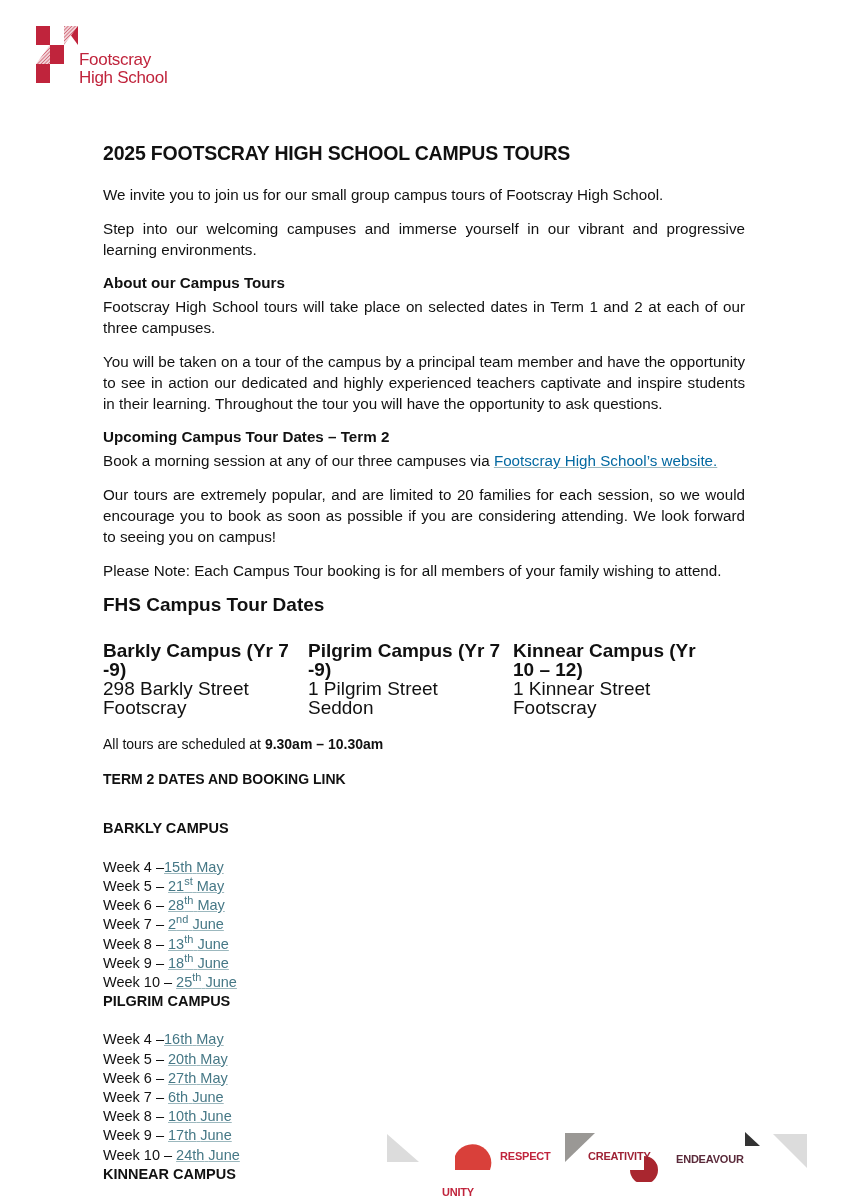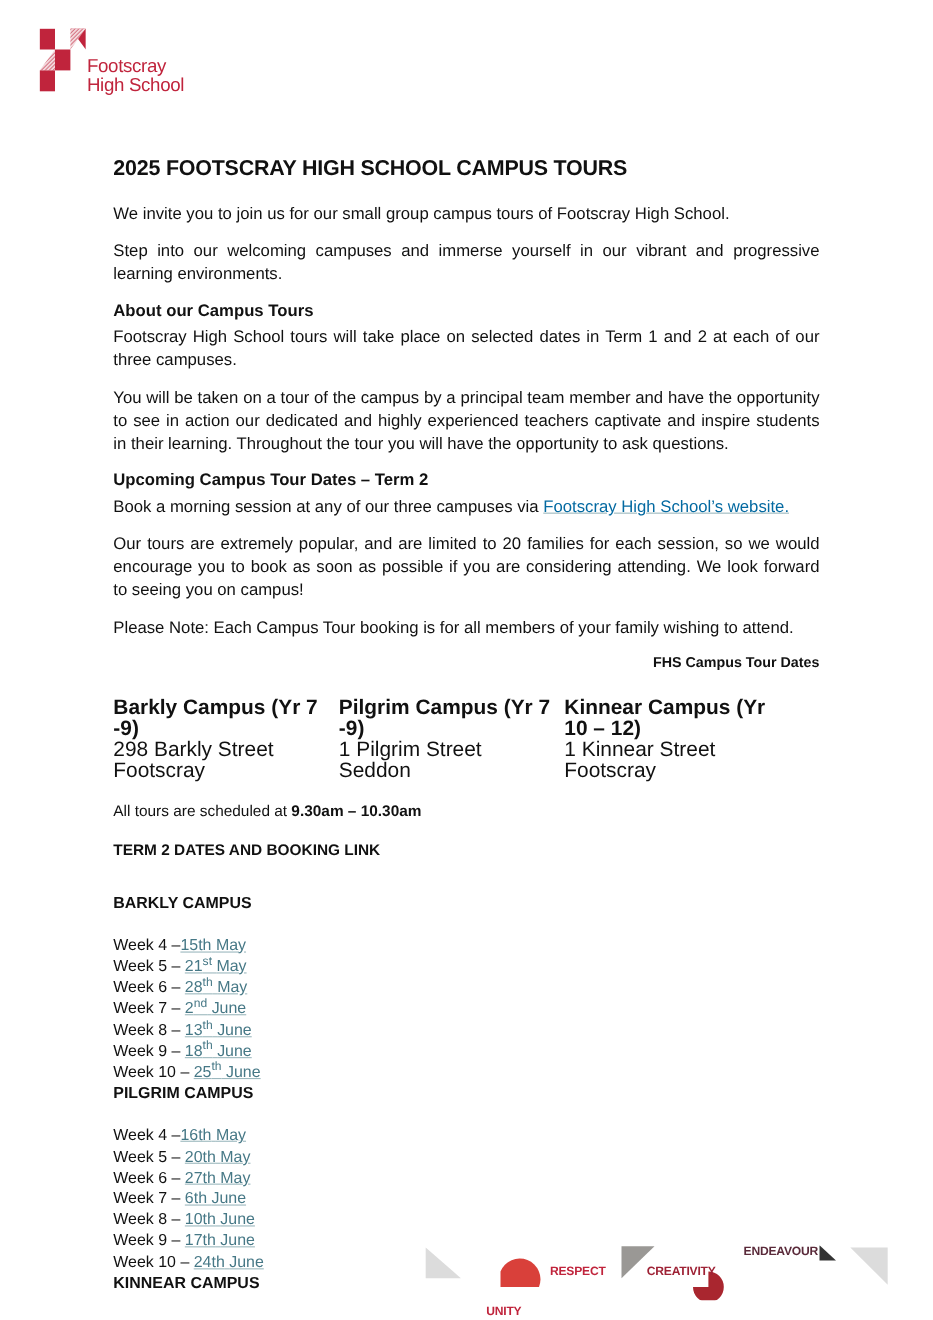--- a/index.html
+++ b/index.html
@@ -7,21 +7,21 @@
          font-family: "Liberation Sans", sans-serif; color: #111111; }
   .logo { position: absolute; left: 36px; top: 26px; width: 150px; height: 62px; }
   .logo-mark { position: absolute; left: 0; top: 0; width: 42px; height: 60px; }
   .logo-text { position: absolute; left: 43px; top: 25px; font-size: 17px; line-height: 18px;
                color: #c0243c; letter-spacing: -0.3px; }
   .page { position: absolute; left: 103px; top: 142px; width: 642px; }
   h1 { font-size: 19.5px; font-weight: bold; margin: 0 0 20px 0; letter-spacing: -0.2px; color: #111; }
   p { font-size: 15.2px; line-height: 20.8px; margin: 0 0 13px 0; text-align: justify; }
   .subhead { font-size: 15.2px; font-weight: bold; margin: 0 0 4px 0; line-height: 20px; }
   a.link { color: #0369a1; text-decoration: underline; text-decoration-color: #9cb8be; }
-  .fhs-head { font-size: 13px; font-weight: bold; margin: 0 0 25px 0; text-align: right; }
+  .fhs-head { font-size: 19px; font-weight: bold; margin: 0 0 25px 0; }
   .campuses { display: flex; font-size: 19px; line-height: 19px; margin-bottom: 19px; }
   .campus { flex: 0 0 205px; }
   .campus .name { font-weight: bold; }
   .schedule { font-size: 14px; margin: 0 0 19px 0; }
   .schedule b { font-weight: bold; }
   .term-head { font-size: 14px; font-weight: bold; margin: 0 0 32px 0; }
   .dates { display: flex; font-size: 14.5px; line-height: 19.2px; flex-direction: column; }
   .col { flex: 0 0 auto; }
   .col.c1 { width: 242px; } .col.c2 { width: 233px; } .col.c3 { width: 180px; }
   .col-head { font-weight: bold; margin-bottom: 19.2px; font-size: 14.5px; }
@@ -132,14 +132,14 @@
     <polygon points="2,2 34,30 2,30" fill="#dcdcdc"></polygon>
     <path d="M70,30 L70,16 A18,18 0 0 1 105,30 Z" fill="#d9403a" transform="translate(0,8)"></path>
     <polygon points="180,1 210,1 180,30" fill="#9a9895"></polygon>
     <path d="M259,20 L259,16 A14,14 0 1 1 245,30 L259,30 Z" fill="#a9262f" transform="translate(0,8)"></path>
     <polygon points="360,0 375,14 360,14" fill="#333333"></polygon>
     <polygon points="388,2 422,2 422,36" fill="#dcdcdc"></polygon>
   </svg>
   <span class="val" style="left: 57px; color: rgb(192, 36, 60); margin-top: 36px;">UNITY</span>
   <span class="val" style="left: 115px; color: rgb(192, 36, 60);">RESPECT</span>
   <span class="val" style="left: 203px; color: rgb(158, 34, 53);">CREATIVITY</span>
-  <span class="val" style="left: 291px; top: 0; color: rgb(90, 42, 58);">ENDEAVOUR</span>
+  <span class="val" style="left: 291px; top: 21px; color: rgb(90, 42, 58);">ENDEAVOUR</span>
 </div>
 
 </body></html>

